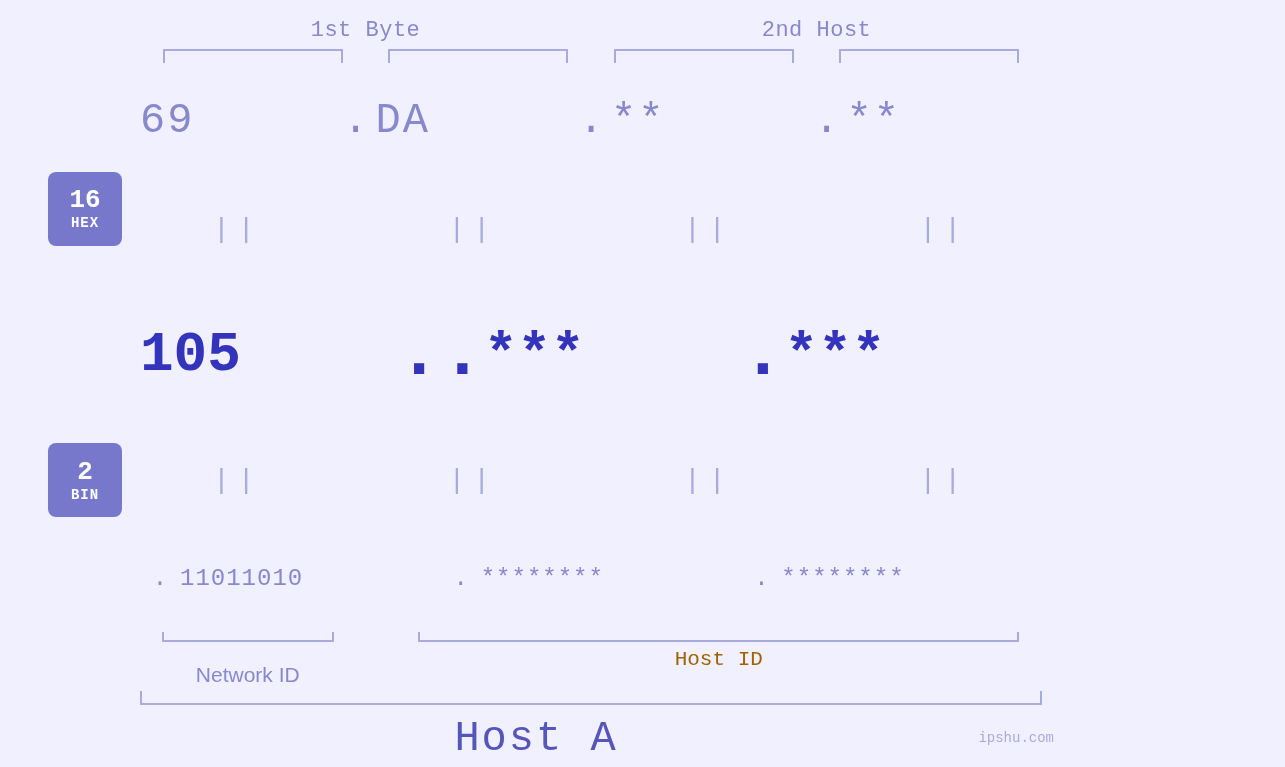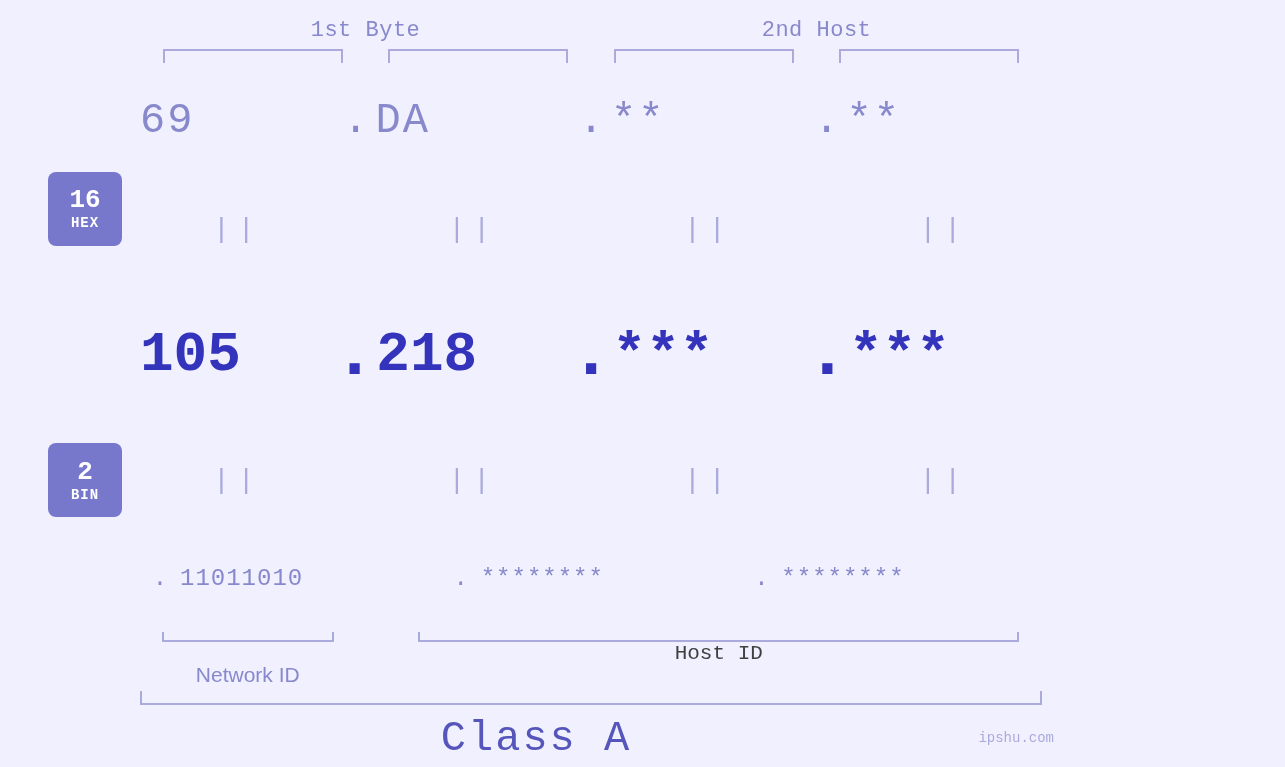--- a/index.html
+++ b/index.html
@@ -303,23 +303,20 @@
         <div class="equals-cell">||</div>
       </div>
 
       <div class="row-values">
         <div class="cell">
           <span class="dec-value">105</span>
         </div>
         <div class="dot-cell">
           <span class="dec-dot">.</span>
         </div>
-        <div class="cell">
-          <span class="dec-value">218</span>
-        </div>
         <div class="dot-cell">
           <span class="dec-dot">.</span>
         </div>
         <div class="cell">
           <span class="dec-value">***</span>
         </div>
         <div class="dot-cell">
           <span class="dec-dot" style="font-size:72px;font-weight:bold;">.</span>
         </div>
         <div class="cell">
@@ -365,25 +362,25 @@
 
     <div style="flex:1; display:flex; flex-direction:column; align-items:center;">
       <div style="width:80%; border-bottom:2px solid #aaaadd; border-left:2px solid #aaaadd; border-right:2px solid #aaaadd; height:10px;"></div>
       <span style="color:#8888cc; font-size:21px; font-family:Liberation Sans, sans-serif; margin-top:21px;">Network ID</span>
     </div>
 
     <div style="flex:0 0 40px;"></div>
 
     <div style="flex:3; display:flex; flex-direction:column; align-items:center;">
       <div style="width:93%; border-bottom:2px solid #aaaadd; border-left:2px solid #aaaadd; border-right:2px solid #aaaadd; height:10px;"></div>
-      <span style="color:#404040; font-size:21px; font-family:'Courier New',Courier,monospace; margin-top:0;">Host ID</span>
+      <span style="color:#a16207; font-size:21px; font-family:'Courier New',Courier,monospace; margin-top:6px;">Host ID</span>
     </div>
   </div>
 
   <div style="margin-left:140px; margin-right:30px; height:14px; border-bottom:2px solid #aaaadd; border-left:2px solid #aaaadd; border-right:2px solid #aaaadd; margin-top:4px;"></div>
 
   <div class="class-label-row">
-    <span class="class-label">Class A</span>
+    <span class="class-label">Host A</span>
   </div>
 
   <div class="watermark">ipshu.com</div>
 
 </div>
 
 </body></html>

